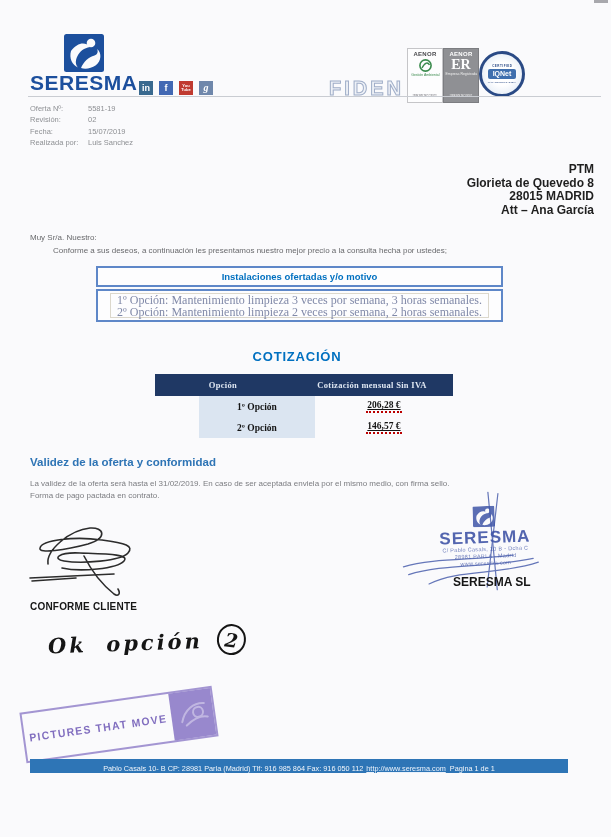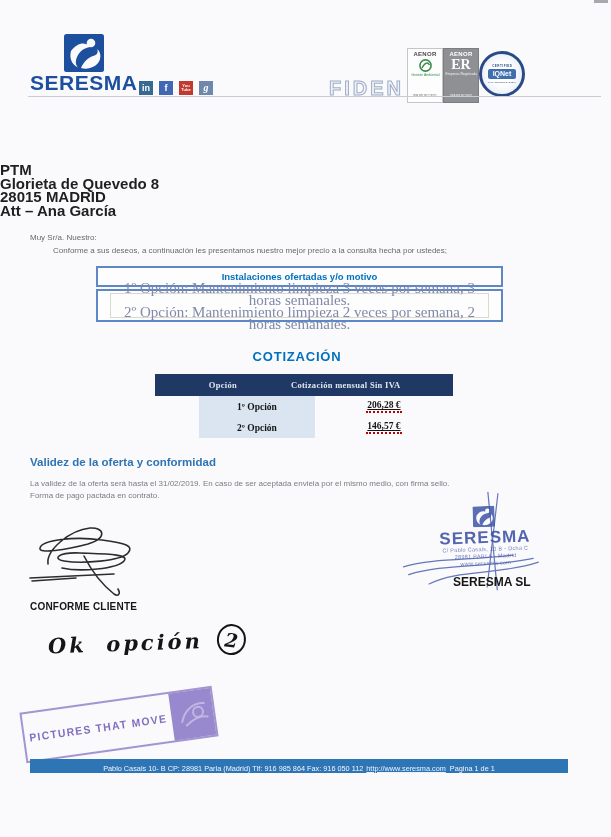--- a/index.html
+++ b/index.html
@@ -46,42 +46,42 @@
   .aelma-stars{color:#c23040;font-size:6px;letter-spacing:2px;margin-top:1px;}
   .aelma-block{width:28px;height:11px;margin-top:2px;
       background:repeating-linear-gradient(#c23040 0 1px,transparent 1px 2.5px);}
 
   
   .meta{left:30px;top:103px;font-size:7.5px;color:#8e9094;line-height:11.4px;}
   .meta-row{display:flex;}
   .meta-label{width:58px;}
 
   
-  .recipient{left:0;top:163px;width:594px;text-align:left;font-weight:bold;font-size:15px;
+  .recipient{left:0;top:163px;width:594px;text-align:right;font-weight:bold;font-size:12px;
              color:#1f1f1f;line-height:13.5px;}
 
   
   .sal1{left:30px;top:233px;font-size:8px;color:#68696c;}
   .sal2{left:53px;top:246px;font-size:8px;color:#68696c;}
 
   
   .offer-head{left:96px;top:266px;width:403px;height:17px;border:2px solid #5e87c8;background:#fdfdfe;
               text-align:center;line-height:17px;font-size:9.5px;font-weight:bold;color:#0070c0;}
   .offer-body{left:96px;top:289px;width:403px;height:29px;border:2px solid #5e87c8;background:#fdfdfe;}
   .offer-inner{position:absolute;left:12px;right:12px;top:2px;bottom:2px;border:1px solid #dcd8cc;
                display:flex;flex-direction:column;justify-content:center;text-align:center;
-               font-family:"Liberation Serif",serif;font-size:15px;color:#8089a8;line-height:12px;}
+               font-family:"Liberation Serif",serif;font-size:12px;color:#8089a8;line-height:12px;}
 
   
   .quote-title{left:0;top:349px;width:594px;text-align:center;font-size:13px;font-weight:bold;
                color:#0070c0;letter-spacing:.8px;}
   .qtable{left:155px;top:374px;width:298px;font-family:"Liberation Serif",serif;}
   .qhead{display:flex;background:#1f3864;height:22px;align-items:center;}
   .qh1{width:136px;text-align:center;color:#dfe7f2;font-weight:bold;font-size:8.5px;letter-spacing:.3px;}
-  .qh2{width:162px;text-align:left;color:#dfe7f2;font-weight:bold;font-size:8.5px;letter-spacing:.3px;}
+  .qh2{width:162px;text-align:center;color:#dfe7f2;font-weight:bold;font-size:8.5px;letter-spacing:.3px;}
   .qrow{display:flex;height:21px;align-items:center;padding-left:44px;}
   .qc1{width:136px;height:100%;background:#dbe5f1;display:flex;align-items:center;justify-content:center;
        font-weight:bold;font-size:9.5px;color:#141414;}
   .qc2{width:162px;display:flex;align-items:flex-end;justify-content:center;}
   .price{font-weight:bold;font-size:9.5px;color:#141414;text-decoration:underline;
          border-bottom:2px dotted #bb0000;padding:0 1px 1px;}
 
   
   .val-title{left:30px;top:456px;font-size:11.5px;font-weight:bold;color:#2e74b5;}
   .val-l1{left:30px;top:479px;font-size:8px;color:#7b7c80;width:560px;}
@@ -164,20 +164,38 @@
 
   <div class="abs iqnet">
     <div class="iq-top">CERTIFIED</div>
     <div class="iq-name">IQNet</div>
     <div class="iq-bot">MANAGEMENT SYSTEM</div>
   </div>
 
 
   <div class="abs rule"></div>
 
+  <div class="abs meta">
+    <div class="meta-row">
+      <span class="meta-label">Oferta Nº:</span>
+      <span class="meta-value">5581-19</span>
+    </div>
+    <div class="meta-row">
+      <span class="meta-label">Revisión:</span>
+      <span class="meta-value">02</span>
+    </div>
+    <div class="meta-row">
+      <span class="meta-label">Fecha:</span>
+      <span class="meta-value">15/07/2019</span>
+    </div>
+    <div class="meta-row">
+      <span class="meta-label">Realizada por:</span>
+      <span class="meta-value">Luis Sanchez</span>
+    </div>
+  </div>
 
   <div class="abs recipient">
     <div>PTM</div>
     <div>Glorieta de Quevedo 8</div>
     <div>28015 MADRID</div>
     <div>Att – Ana García</div>
   </div>
 
   <div class="abs sal1">Muy Sr/a. Nuestro:</div>
   <div class="abs offer-head">Instalaciones ofertadas y/o motivo</div>

